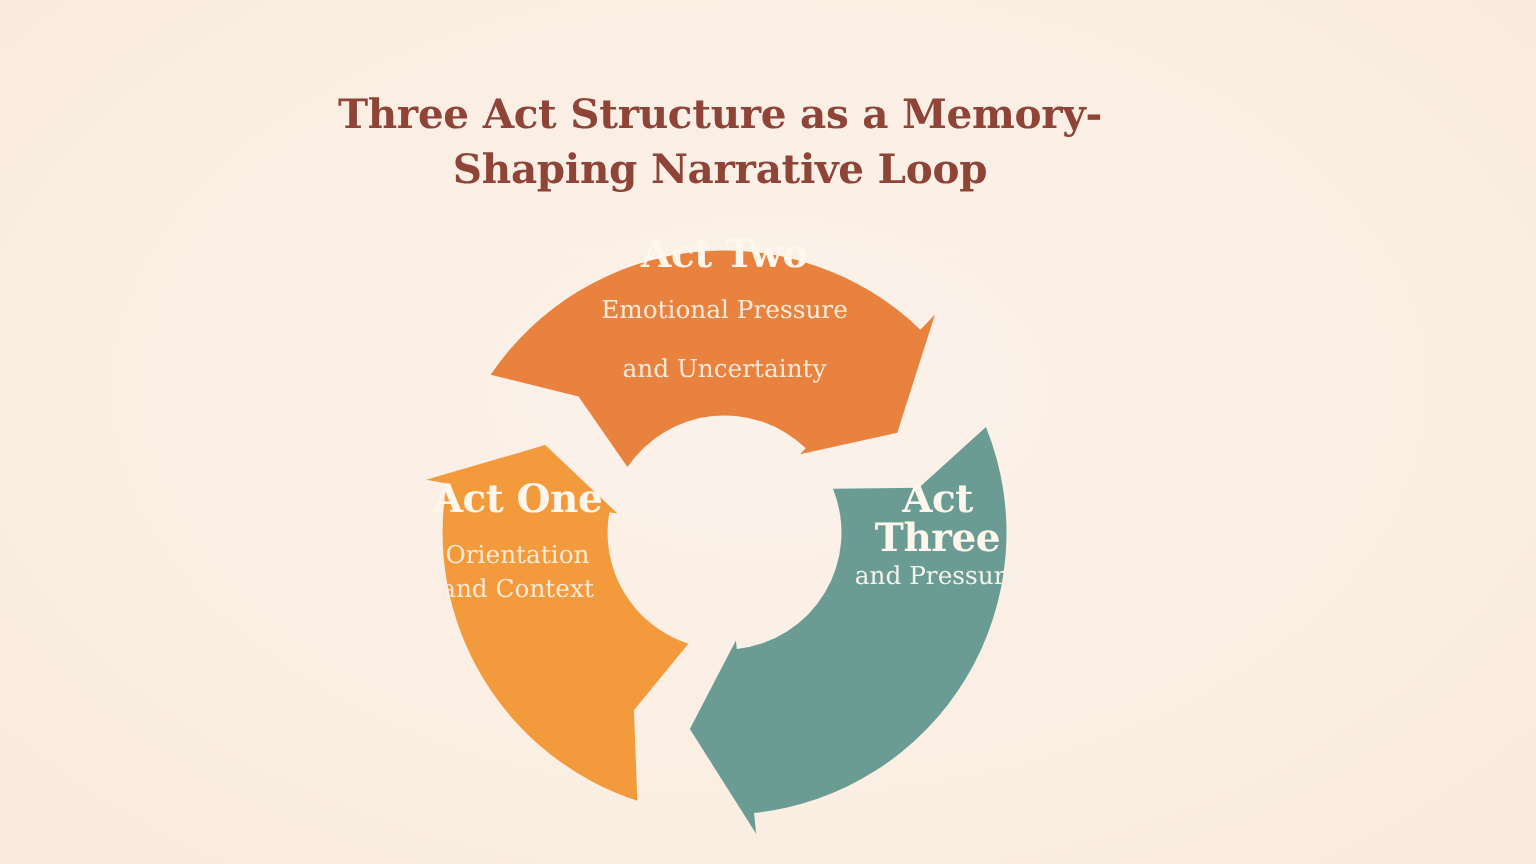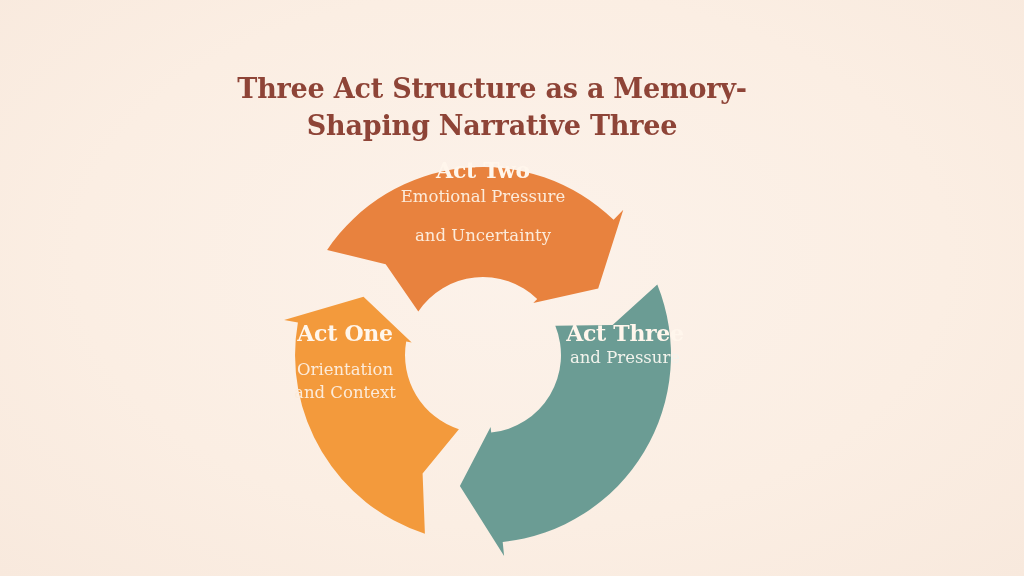--- a/index.html
+++ b/index.html
@@ -42,45 +42,45 @@
   }
   .seg-label {
     position: absolute;
     text-align: center;
     color: #FFF6EC;
     font-family: "DejaVu Serif", "Liberation Serif", serif;
   }
   .seg-label .head {
     display: block;
     font-weight: bold;
-    font-size: 22px;
+    font-size: 26px;
     line-height: 26px;
     letter-spacing: -0.3px;
   }
   .seg-label .sub {
     display: block;
     font-size: 16.5px;
     line-height: 23px;
     color: #FCEBDA;
   }
   #label-two { left: 360px; top: 157px; width: 246px; }
-  #label-two .sub { margin-top: 2px; }
+  #label-two .sub { margin-top: 12px; }
   #label-one { left: 282px; top: 320px; width: 126px; }
   #label-one .sub { margin-top: 12px; }
   #label-three { left: 560px; top: 320px; width: 130px; }
   #label-three .sub { margin-top: 12px; color: #F2F3EC; }
 </style>
 </head>
 <body>
 
 <div class="bg"></div>
 
-<h1 class="title" style="margin:12px;">
+<h1 class="title" style="margin:0;">
   <span>Three Act Structure as a Memory-</span>
-  <span>Shaping Narrative Three</span>
+  <span>Shaping Narrative Loop</span>
 </h1>
 
 <svg class="cycle" viewBox="0 0 1024 576">
   <path id="seg-act-two" d="M 327.1 249.9 A 188 188 0 0 1 613.6 219.8 L 623.3 209.7 L 598.2 288.5 L 533.3 302.9 L 537.2 298.9 A 78 78 0 0 0 418.3 311.4 L 385.7 264.3 Z" fill="#E8823E"></path>
   <path id="seg-act-three" d="M 657.3 284.6 A 188 188 0 0 1 502.7 542.0 L 504.1 555.9 L 459.9 486.0 L 490.6 427.0 L 491.2 432.6 A 78 78 0 0 0 555.3 325.8 L 612.6 325.1 Z" fill="#6B9C94"></path>
   <path id="seg-act-one" d="M 424.9 533.8 A 188 188 0 0 1 297.9 322.4 L 284.1 319.9 L 363.5 296.7 L 411.7 342.4 L 406.2 341.5 A 78 78 0 0 0 458.9 429.2 L 422.6 473.5 Z" fill="#F39A3C"></path>
 </svg>
 
 <div class="seg-label" id="label-two">
   <span class="head">Act Two</span>

